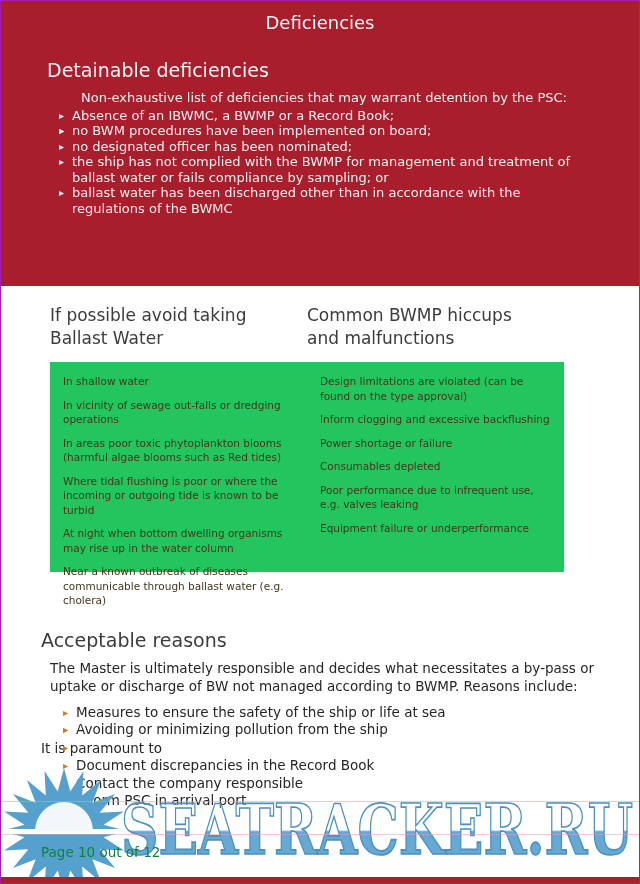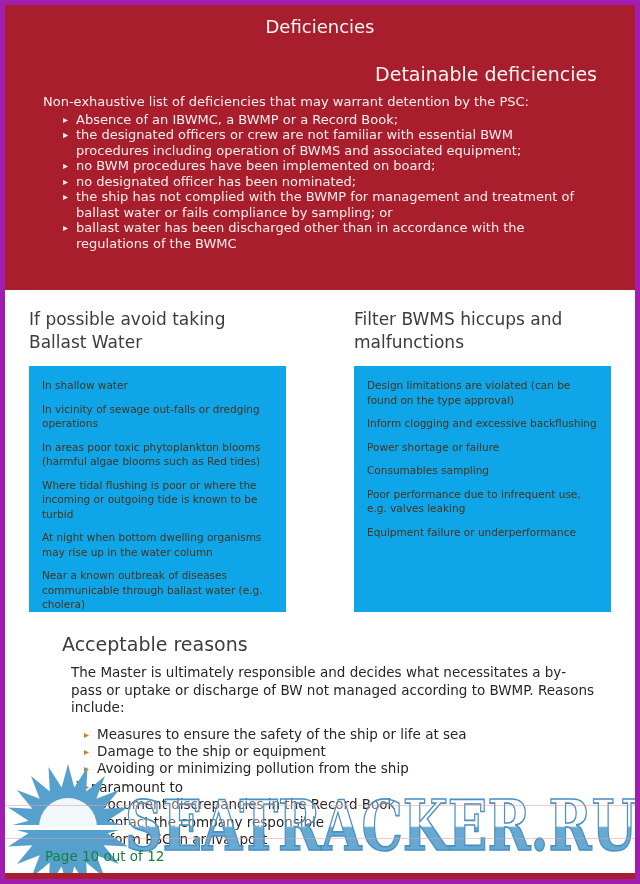--- a/index.html
+++ b/index.html
@@ -1,47 +1,47 @@
 <!DOCTYPE html>
 <html><head>
 <meta charset="utf-8">
 <style>
   html,body{margin:0;padding:0;background:#e8e8e8;}
   .page{
     position:relative;width:640px;height:884px;background:#ffffff;
     font-family:"DejaVu Sans",sans-serif;overflow:hidden;
-    border:5px solid #a21caf;box-sizing:border-box;margin:0 auto;
+    border:1px solid #a21caf;box-sizing:border-box;margin:0 auto;
   }
   
   .red-block{
     position:absolute;top:0;left:0;right:0;height:285px;
     background:#a81e2c;color:#f6eeee;padding:0 38px;box-sizing:border-box;
   }
   .slide-title{text-align:center;font-size:18px;padding-top:11px;color:#fbf5f5;}
-  .red-h2{font-size:19px;font-weight:normal;color:#fbf5f5;margin:26px 0 9px 0;text-align:right;}
-  .red-intro{font-size:13px;line-height:15.5px;margin:0 0 2px 0;}
+  .red-h2{font-size:19px;font-weight:normal;color:#fbf5f5;margin:26px 0 9px 8px;}
+  .red-intro{font-size:13px;line-height:15.5px;margin:0 0 2px 8px;text-align:center;}
   ul.bullet-list{list-style:none;margin:0;padding:0 0 0 20px;}
   ul.red-list{max-width:516px;}
   ul.bullet-list li{position:relative;padding-left:13px;}
   ul.red-list li{font-size:13px;line-height:15.5px;}
   .arrow{position:absolute;left:0;top:2px;font-size:10px;line-height:12px;}
   .red-list .arrow{color:#f3eaea;}
   
-  .cols{position:absolute;top:295px;left:0;right:0;padding:0 24px;
-        display:flex;justify-content:space-between;box-sizing:border-box;}
+  .cols{position:absolute;top:295px;left:0;right:0;padding:0 49px;
+        display:flex;box-sizing:border-box;}
   .col{width:257px;}
   .col-h{font-size:17px;line-height:23px;color:#3c3c3c;font-weight:normal;
          margin:8px 0 0 0;max-width:235px;}
   .orange-box{
-    margin-top:12px;height:246px;background:#0ea5e9;
+    margin-top:12px;height:210px;background:#22c55e;
     padding:12px 13px;box-sizing:border-box;
   }
   .orange-box p{margin:0 0 9px 0;font-size:10.5px;line-height:14.5px;color:#46351c;}
   
-  .acceptable{position:absolute;top:620px;left:17px;right:0;padding:0 30px 0 40px;
+  .acceptable{position:absolute;top:620px;left:0;right:0;padding:0 30px 0 40px;
               color:#262626;box-sizing:border-box;}
   .acc-h2{font-size:19px;font-weight:normal;color:#3c3c3c;margin:8px 0 6px 0;}
   .acc-p{font-size:13.5px;line-height:17.5px;margin:9px;max-width:574px;}
   ul.acc-list{padding-left:22px;}
   ul.acc-list li{font-size:13.5px;line-height:17.4px;}
   .acc-list .arrow{color:#c87d1e;font-size:10px;top:3px;}
   .paramount{font-size:13.5px;line-height:17.5px;margin:1px 0 0 0;}
   
   .footer{position:absolute;left:40px;top:843px;font-size:13.5px;color:#15803d;z-index:6;}
   .watermark{position:absolute;left:0;bottom:5px;width:640px;height:113px;z-index:4;}
@@ -59,59 +59,59 @@
 
   <div class="red-block">
     <div class="slide-title">Deficiencies</div>
 
     <h2 class="red-h2">Detainable deficiencies</h2>
     <p class="red-intro">Non-exhaustive list of deficiencies that may warrant detention by the PSC:</p>
 
     <ul class="bullet-list red-list">
       <li><span class="arrow">▸</span><span>Absence of an IBWMC, a BWMP or a Record Book;</span></li>
       <li><span class="arrow">▸</span></li>
-      <li><span class="arrow">▸</span><span>the designated officers or crew are not familiar with essential BWM procedures including operation of BWMS and associated equipment;</span></li>
+      <li><span class="arrow">▸</span></li>
       <li><span class="arrow">▸</span><span>no BWM procedures have been implemented on board;</span></li>
       <li><span class="arrow">▸</span><span>no designated officer has been nominated;</span></li>
       <li><span class="arrow">▸</span><span>the ship has not complied with the BWMP for management and treatment of ballast water or fails compliance by sampling; or</span></li>
       <li><span class="arrow">▸</span><span>ballast water has been discharged other than in accordance with the regulations of the BWMC</span></li>
     </ul>
   </div>
 
   <div class="cols">
     <div class="col">
       <h3 class="col-h">If possible avoid taking Ballast Water</h3>
       <div class="orange-box">
         <p>In shallow water</p>
         <p>In vicinity of sewage out-falls or dredging operations</p>
         <p>In areas poor toxic phytoplankton blooms (harmful algae blooms such as Red tides)</p>
         <p>Where tidal flushing is poor or where the incoming or outgoing tide is known to be turbid</p>
         <p>At night when bottom dwelling organisms may rise up in the water column</p>
         <p>Near a known outbreak of diseases communicable through ballast water (e.g. cholera)</p>
       </div>
     </div>
     <div class="col">
-      <h3 class="col-h">Filter BWMS hiccups and malfunctions</h3>
+      <h3 class="col-h">Common BWMP hiccups and malfunctions</h3>
       <div class="orange-box">
         <p>Design limitations are violated (can be found on the type approval)</p>
         <p>Inform clogging and excessive backflushing</p>
         <p>Power shortage or failure</p>
-        <p>Consumables sampling</p>
+        <p>Consumables depleted</p>
         <p>Poor performance due to infrequent use, e.g. valves leaking</p>
         <p>Equipment failure or underperformance</p>
       </div>
     </div>
   </div>
 
   <div class="acceptable">
     <h2 class="acc-h2">Acceptable reasons</h2>
     <p class="acc-p">The Master is ultimately responsible and decides what necessitates a by-pass or uptake or discharge of BW not managed according to BWMP. Reasons include:</p>
     <ul class="bullet-list acc-list">
       <li><span class="arrow">▸</span><span>Measures to ensure the safety of the ship or life at sea</span></li>
-      <li><span class="arrow">▸</span><span>Damage to the ship or equipment</span></li>
+      <li><span class="arrow">▸</span></li>
       <li><span class="arrow">▸</span><span>Avoiding or minimizing pollution from the ship</span></li>
       <li><span class="arrow">▸</span></li>
     </ul>
     <p class="paramount">It is paramount to</p>
     <ul class="bullet-list acc-list">
       <li><span class="arrow">▸</span><span>Document discrepancies in the Record Book</span></li>
       <li><span class="arrow">▸</span><span>Contact the company responsible</span></li>
       <li><span class="arrow">▸</span><span>Inform PSC in arrival port</span></li>
     </ul>
   </div>

